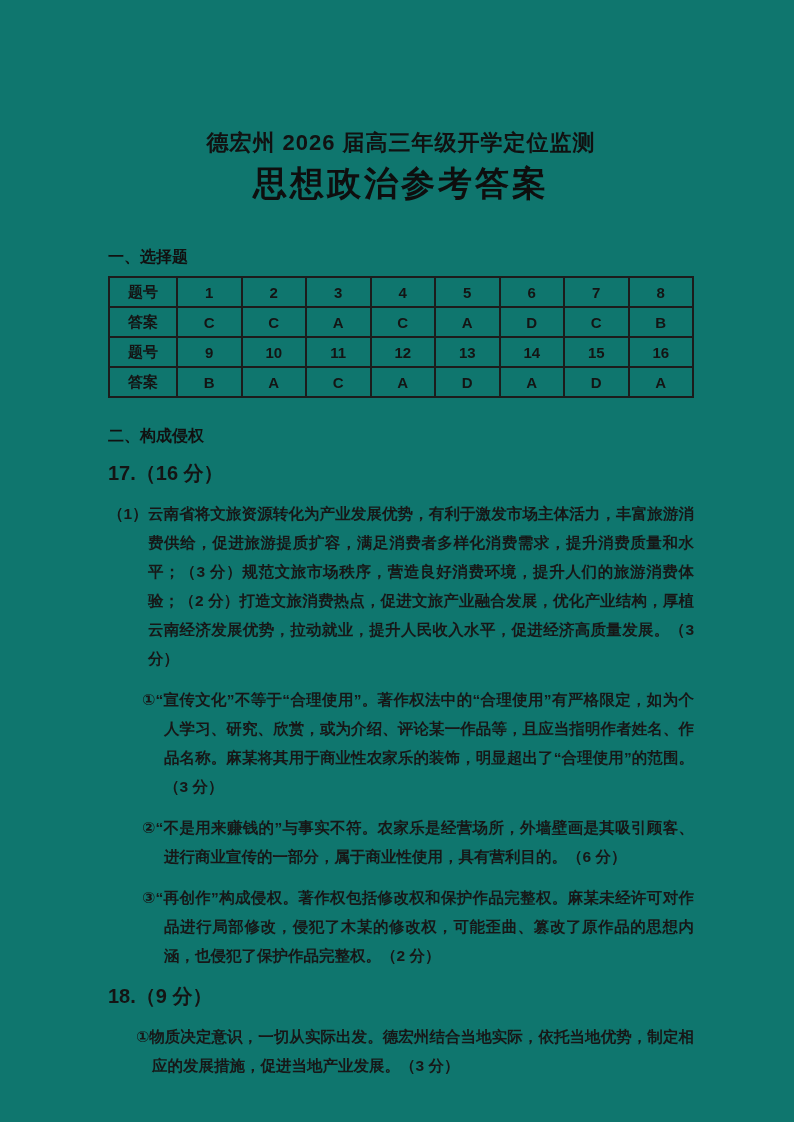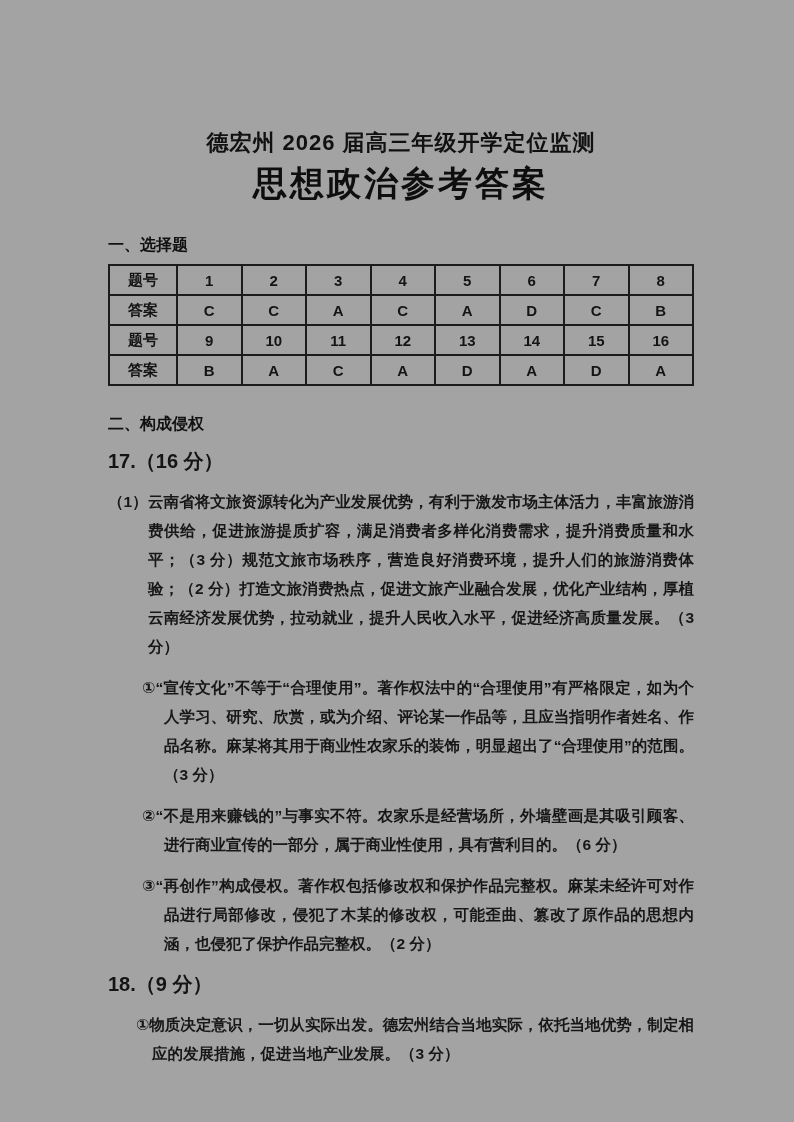--- a/index.html
+++ b/index.html
@@ -5,21 +5,21 @@
   * { margin: 0; padding: 0; box-sizing: border-box; }
   html, body { background: #ffffff; }
   body {
     font-family: "Liberation Sans", "DejaVu Sans", sans-serif;
     color: #151515;
   }
   .page {
     position: relative;
     width: 794px;
     height: 1122px;
-    background: #a3a3a3;
+    background: #0f766e;
     margin: 0 auto;
     overflow: hidden;
   }
   .content {
     position: absolute;
     left: 108px;
     top: 0;
     width: 586px;
   }
   .doc-title {
@@ -32,21 +32,21 @@
   }
   .doc-subtitle {
     margin-top: 3px;
     text-align: center;
     font-size: 34px;
     font-weight: 700;
     letter-spacing: 3px;
     color: #0e0e0e;
   }
   .sec-heading {
-    margin-top: 28px;
+    margin-top: 40px;
     font-size: 16px;
     font-weight: 700;
     color: #111;
   }
   table.answers {
     margin-top: 8px;
     width: 100%;
     border-collapse: collapse;
     table-layout: fixed;
     padding-left: 48px;

